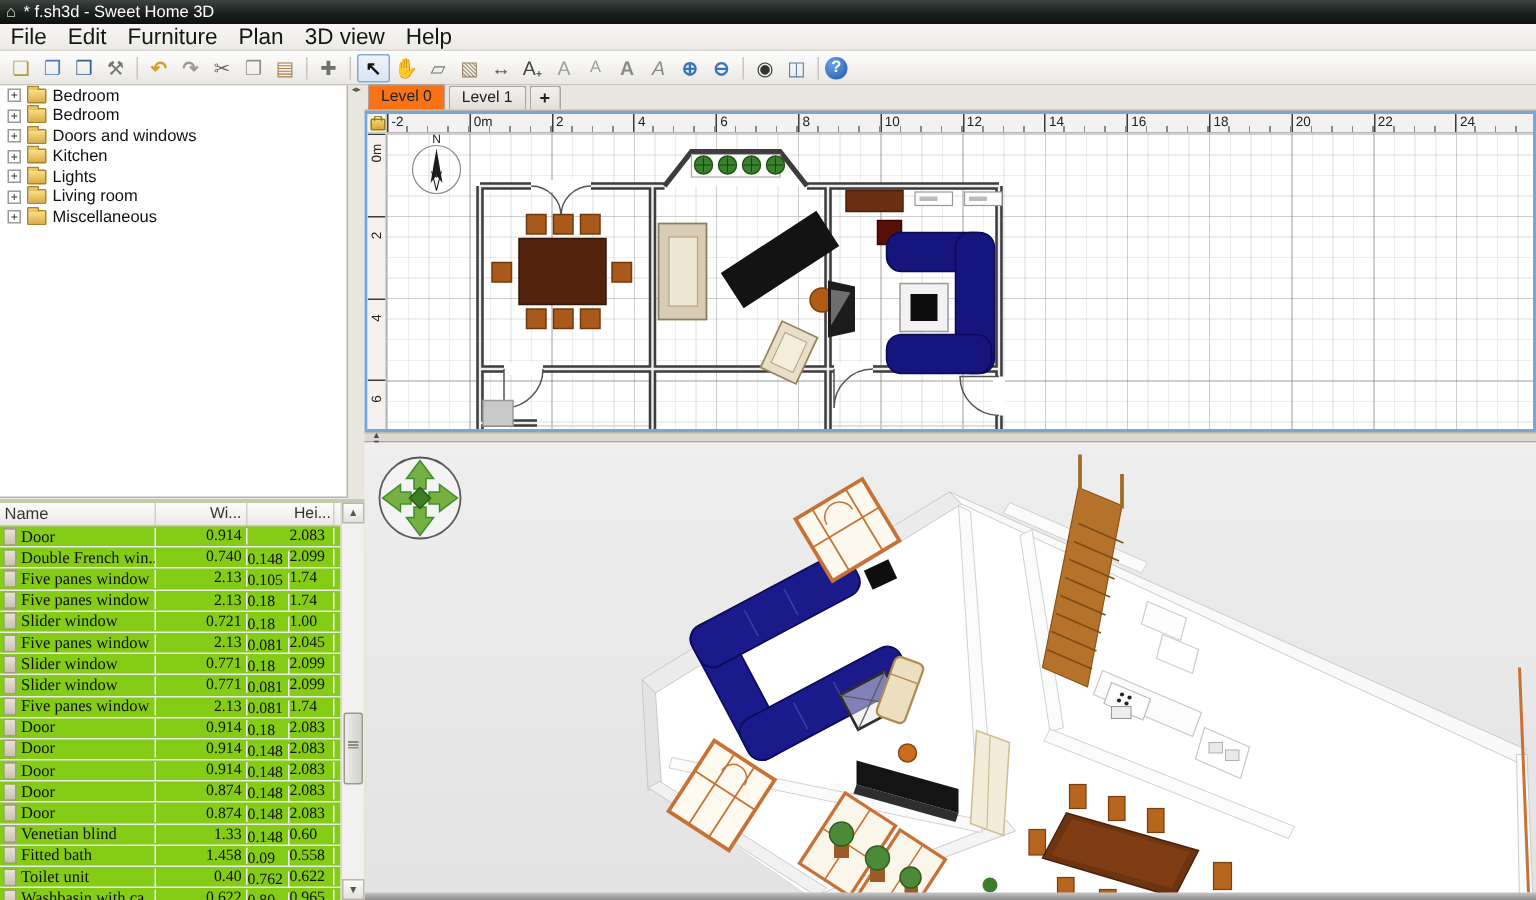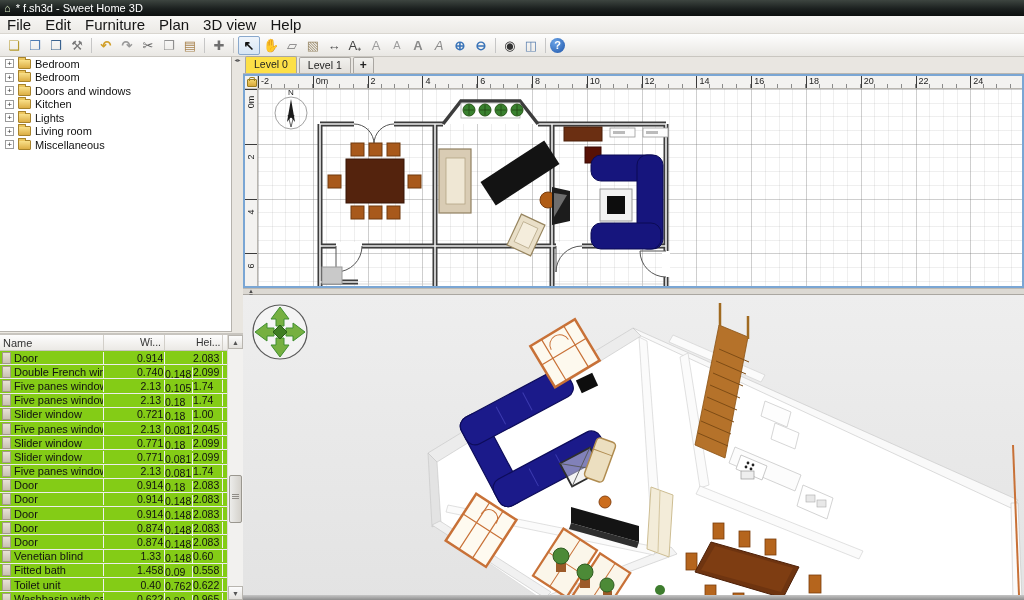--- a/index.html
+++ b/index.html
@@ -40,21 +40,21 @@
   .v-divider{position:absolute;top:57px;bottom:0;left:232px;width:11px;background:#e9e6e0;
     font-size:6px;color:#555;text-align:center;line-height:7px;}
 
   
   .furniture-panel{position:absolute;left:0;bottom:0;width:243px;height:267px;background:#84cc16;
     border-top:2px solid #c8c5bf;box-sizing:border-box;font-size:11px;}
   .ftable{position:absolute;left:0;top:0;right:15px;bottom:0;overflow:hidden;}
   .f-header{display:flex;height:15px;background:linear-gradient(#fdfdfd,#ebe9e5);
     border-bottom:1px solid #c9c6c0;color:#333;}
   .f-header .fc{border-right:1px solid #d2cfc9;box-sizing:border-box;padding:1px 3px;overflow:hidden;white-space:nowrap;}
-  .f-row{display:flex;height:13.2px;border-bottom:1px solid #ececec;align-items:center;color:#111;}
+  .f-row{display:flex;height:13.2px;border-bottom:1px solid #ececec;align-items:center;color:#111;font-family:Liberation Serif, serif;}
   .fc{flex:none;box-sizing:border-box;overflow:hidden;white-space:nowrap;}
   .fc-name{width:104px;display:flex;align-items:center;gap:3px;padding-left:2px;border-right:1px solid #f0f0f0;}
   .fc-w{width:28px;text-align:right;padding-right:3px;font-size:10.5px;border-right:1px solid #f0f0f0;margin-left:33px;}
   .fc-d{width:28px;padding-right:3px;font-size:10.5px;border-right:1px solid #f0f0f0;margin-top:32px;}
   .fc-h{width:30px;text-align:right;padding-right:15px;font-size:10.5px;border-right:1px solid #f0f0f0;}
   .fc-v{width:36px;display:flex;justify-content:center;}
   .thumb-icon{width:7px;height:10px;background:linear-gradient(#e8e2d6,#c9c2b2);border:1px solid #a39a88;flex:none;}
   .checkbox{width:10px;height:10px;box-sizing:border-box;border:1px solid #8aa0c2;
     background:linear-gradient(#ffffff,#e9eef7);position:relative;}
   .checkbox::after{content:"✔";position:absolute;left:0px;top:-3px;font-size:10px;color:#3a5fa8;}
@@ -67,21 +67,21 @@
   .sb-thumb{position:absolute;left:1px;right:1px;top:140px;height:46px;border:1px solid #9a978f;
     background:linear-gradient(90deg,#ececea,#d4d1cb);border-radius:2px;}
   .sb-grip{margin:18px auto 0;width:7px;height:5px;
     background:repeating-linear-gradient(#8f8c86 0 1px,transparent 1px 2px);}
 
   
   .tabbar{position:absolute;left:243px;top:57px;right:0;height:17px;background:#e9e6e1;
     display:flex;align-items:flex-end;gap:2px;padding-left:2px;border-bottom:1px solid #b9b6b0;box-sizing:border-box;}
   .tab{font-size:10.5px;color:#222;padding:1px 8px 2px;border:1px solid #a9a6a1;border-bottom:none;
     border-radius:2px 2px 0 0;background:linear-gradient(#f2f1ee,#e2dfda);}
-  .tab.active{background:#fde047;padding-bottom:3px;}
+  .tab.active{background:#f97316;padding-bottom:3px;}
   .tab-add{font-size:12px;font-weight:bold;padding:0 6px 1px;color:#222;}
 
   
   .plan-view{position:absolute;left:243px;top:74px;right:0;height:214px;box-sizing:border-box;
     border:2px solid #7aa6d4;background:#fff;overflow:hidden;}
   .ruler-corner{position:absolute;left:0;top:0;width:13px;height:13px;background:#f3f2f0;
     border-right:1px solid #c9c6c0;border-bottom:1px solid #c9c6c0;box-sizing:border-box;}
   .lock-icon{position:absolute;left:2px;top:3px;width:8px;height:6px;background:linear-gradient(#f3d46a,#d9a93c);
     border:1px solid #9a7d1f;border-radius:1px;}
   .lock-icon::before{content:"";position:absolute;top:-3px;left:1px;width:4px;height:3px;

